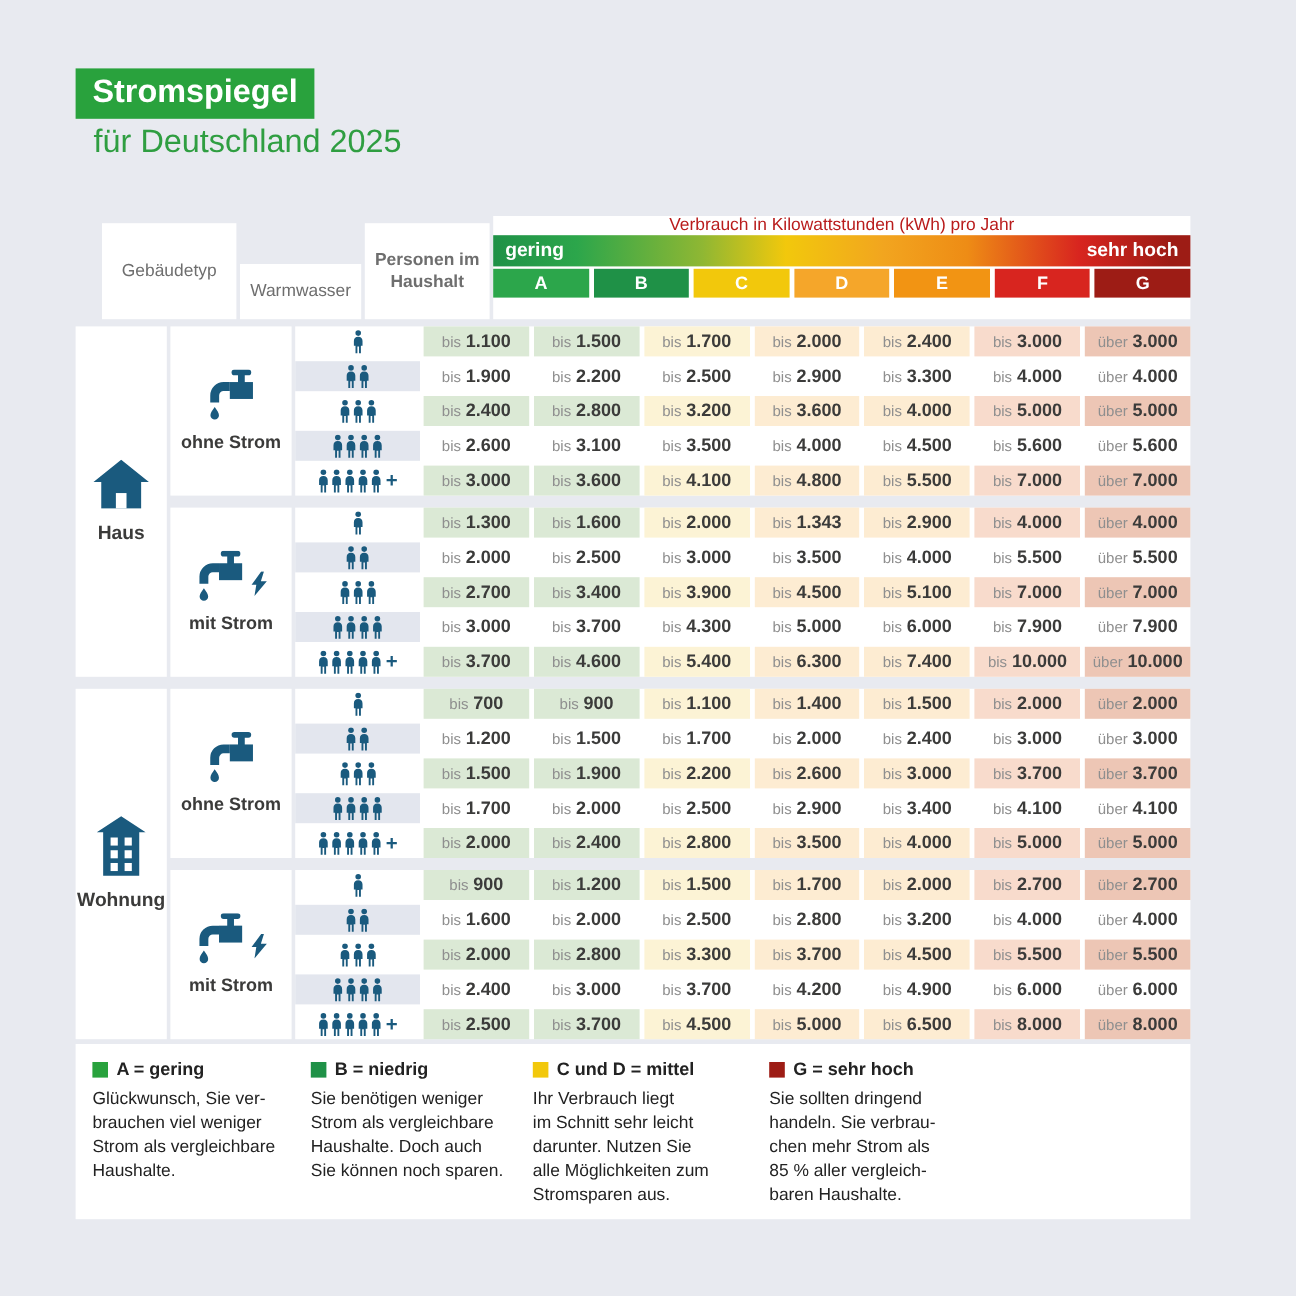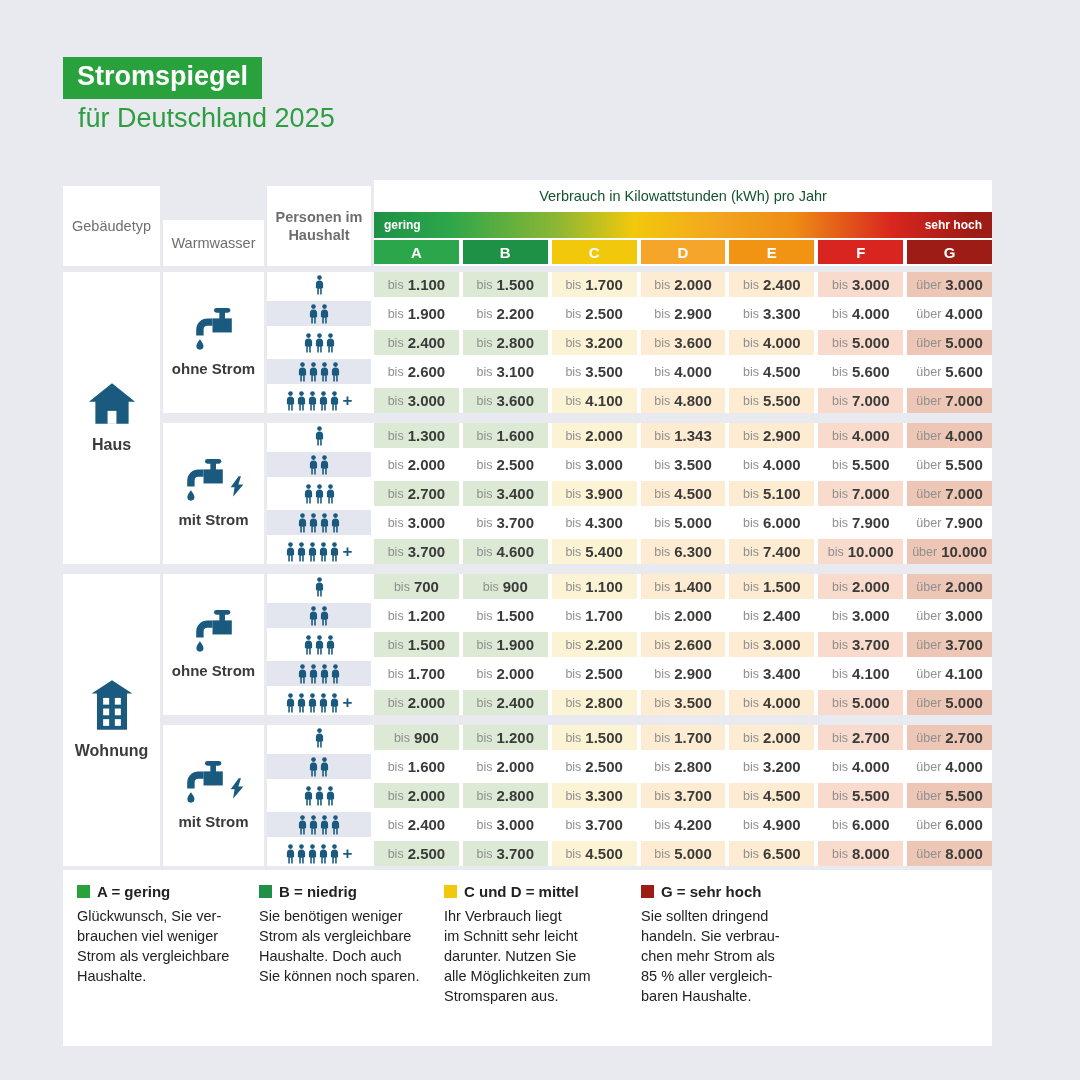--- a/index.html
+++ b/index.html
@@ -19,35 +19,35 @@
     color:#2f9e41;font-size:27px;line-height:1.1;
   }
   .table{position:absolute;left:63px;top:180px;width:929px;}
   
   .hdr{display:flex;height:86px;}
   .hcell{
     background:#fff;margin-top:6px;margin-right:3px;
     display:flex;align-items:center;justify-content:center;text-align:center;
     color:#6e6e6e;font-size:14.5px;white-space:pre-line;line-height:1.25;
   }
-  .w-geb{width:97px;} .w-warm{width:101px;margin-top:40px;} .w-pers{width:104px;font-weight:bold;}
+  .w-geb{width:112px;margin-left:22px;} .w-warm{width:101px;margin-top:40px;} .w-pers{width:104px;font-weight:bold;}
   .hdr-data{flex:1;background:#fff;display:flex;flex-direction:column;}
-  .scale-title{height:32px;display:flex;align-items:center;justify-content:center;color:#14532d;font-size:14.5px;}
+  .scale-title{height:16px;display:flex;align-items:center;justify-content:center;color:#b91c1c;font-size:14.5px;}
   .scale-bar{
     height:26px;display:flex;align-items:center;justify-content:space-between;
-    padding:0 10px;box-sizing:border-box;color:#fff;font-weight:bold;font-size:12px;
+    padding:0 10px;box-sizing:border-box;color:#fff;font-weight:bold;font-size:16px;
     background:linear-gradient(90deg,#1f9147 0%,#2ca64b 12%,#8fb733 30%,#f2c80c 42%,#f2a51f 56%,#ee8c15 68%,#d8251f 84%,#9d1c15 97%);
   }
   .class-row{display:flex;gap:4px;margin-top:2px;height:24px;}
   .class-cell{flex:1;display:flex;align-items:center;justify-content:center;color:#fff;font-weight:bold;font-size:15px;}
   .gap6{height:6px;} .gap4{height:4px;} .divider{height:10px;}
   
   .section{display:flex;}
   .sec-left{
-    width:97px;margin-right:3px;background:#fff;
+    width:76px;margin-right:3px;background:#fff;
     display:flex;flex-direction:column;align-items:center;justify-content:center;
     color:#1a5a7e;
   }
   .sec-left .lbl{margin-top:12px;color:#3b3b3a;font-weight:bold;font-size:16px;}
   .sec-right{flex:1;display:flex;flex-direction:column;}
   .subsec{display:flex;}
   .subsec + .subsec{margin-top:10px;}
   .warm-cell{
     width:101px;margin-right:3px;background:#fff;
     display:flex;flex-direction:column;align-items:center;justify-content:center;
@@ -62,21 +62,21 @@
     gap:2px;color:#1a5a7e;
   }
   .pers-cell.alt{background:#e3e6ee;}
   .plus{font-weight:bold;font-size:17px;color:#1a5a7e;margin-left:2px;line-height:1;}
   .dcells{flex:1;display:flex;gap:4px;}
   .dcell{flex:1;display:flex;align-items:center;justify-content:center;gap:4px;}
   .dcell .pfx{color:#8f8f8f;font-size:12.5px;}
   .dcell .val{color:#3b3b3a;font-weight:bold;font-size:15px;}
   
   .legend{
-    background:#fff;height:176px;box-sizing:border-box;
+    background:#fff;height:146px;box-sizing:border-box;
     padding:13px 0 0 14px;
     display:grid;grid-template-columns:182px 185px 197px 193px 1fr;
   }
   .lg-title{display:flex;align-items:center;gap:7px;font-weight:bold;font-size:15px;color:#222;margin-bottom:6px;}
   .lg-square{width:13px;height:13px;flex:0 0 auto;}
   .lg-text{font-size:14.5px;color:#222;line-height:1.38;white-space:pre-line;padding-right:10px;}
 </style>
 </head>
 <body>
 

